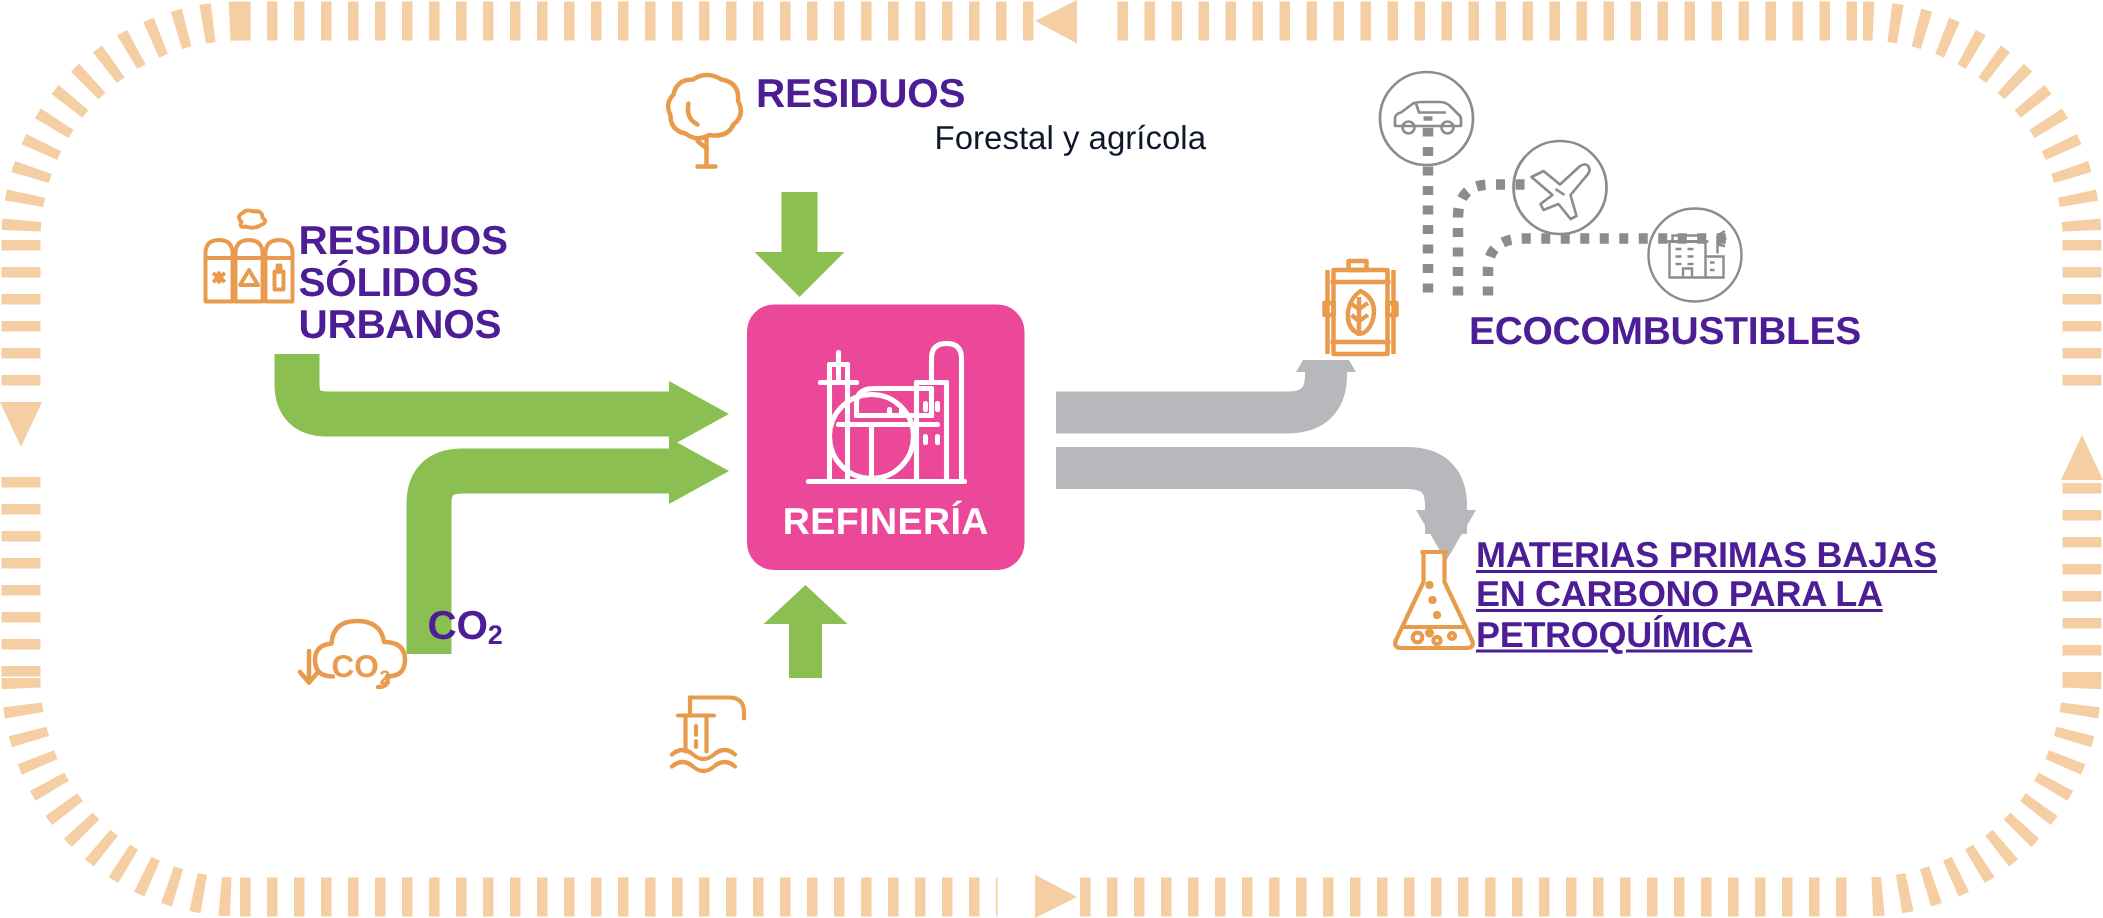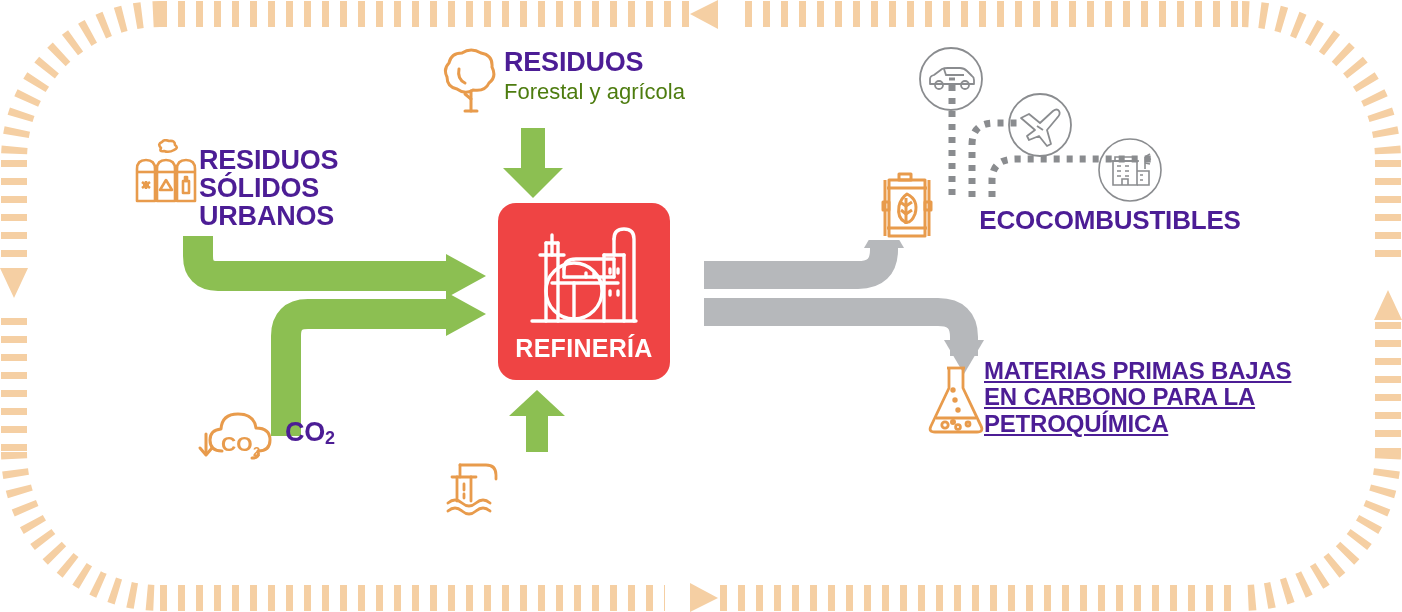--- a/index.html
+++ b/index.html
@@ -13,47 +13,47 @@
 
   
   #loop-track{position:absolute;left:0;top:0;width:1402px;height:612px;}
 
   
   .hd{
     color:#4c1d95;font-weight:bold;line-height:1.04;
     letter-spacing:-0.2px;text-transform:uppercase;
     font-stretch:condensed;
   }
-  .sub{color:#4d7c0f;line-height:1.18;font-weight:normal;}
+  .sub{color:#0f172a;line-height:1.18;font-weight:normal;text-align:right;}
 
   .t-biomasa{left:504px;top:48px;width:300px;}
   .t-biomasa .hd{font-size:27px;}
   .t-biomasa .sub{font-size:22px;margin-top:3px;}
 
   .t-rsu{left:199px;top:146px;width:270px;}
   .t-rsu .hd{font-size:27px;}
 
-  .t-co2{left:285px;top:418px;width:220px;}
+  .t-co2{left:285px;top:403px;width:220px;}
   .t-co2 .hd{font-size:27px;}
   .t-co2 .hd sub{font-size:18px;vertical-align:baseline;line-height:0;position:relative;top:3px;}
 
   .t-agua{left:517px;top:452px;width:330px;}
   .t-agua .hd{font-size:23px;}
   .t-agua .sub{font-size:21px;margin-top:4px;}
 
   .t-eco{left:945px;top:207px;width:330px;}
   .t-eco .hd{font-size:26px;text-align:center;}
 
   .t-petro{left:984px;top:358px;width:330px;}
   .t-petro .hd{font-size:24px;line-height:1.1;text-decoration:underline;}
 
   
   #refinery-card{
-    left:498px;top:203px;width:172px;height:177px;
-    background:#ef4444;border-radius:18px;
+    left:498px;top:203px;width:185px;height:177px;
+    background:#ec4899;border-radius:18px;
   }
   #refinery-label{
     position:absolute;left:0;right:0;bottom:17px;text-align:center;
     color:#ffffff;font-weight:bold;font-size:25px;letter-spacing:0.3px;
   }
   #refinery-icon{position:absolute;left:50%;top:18px;transform:translateX(-50%);}
 </style>
 </head>
 <body>
 

